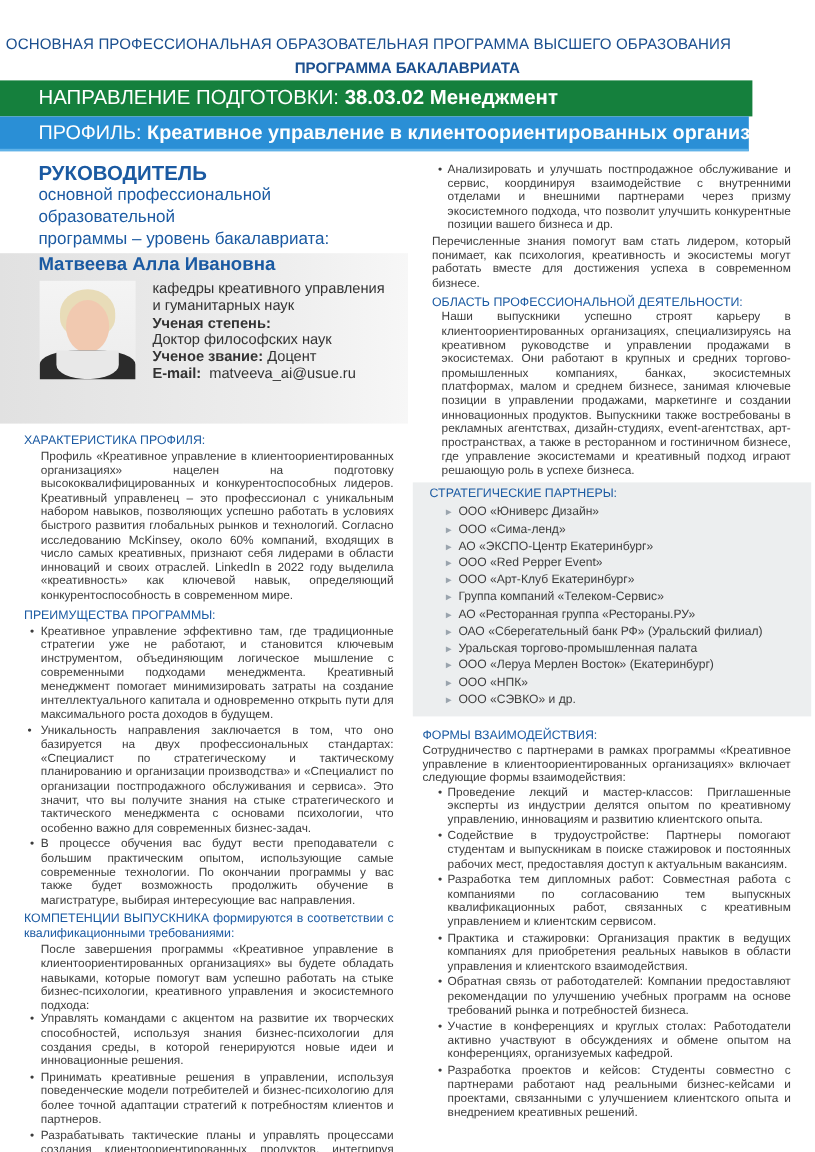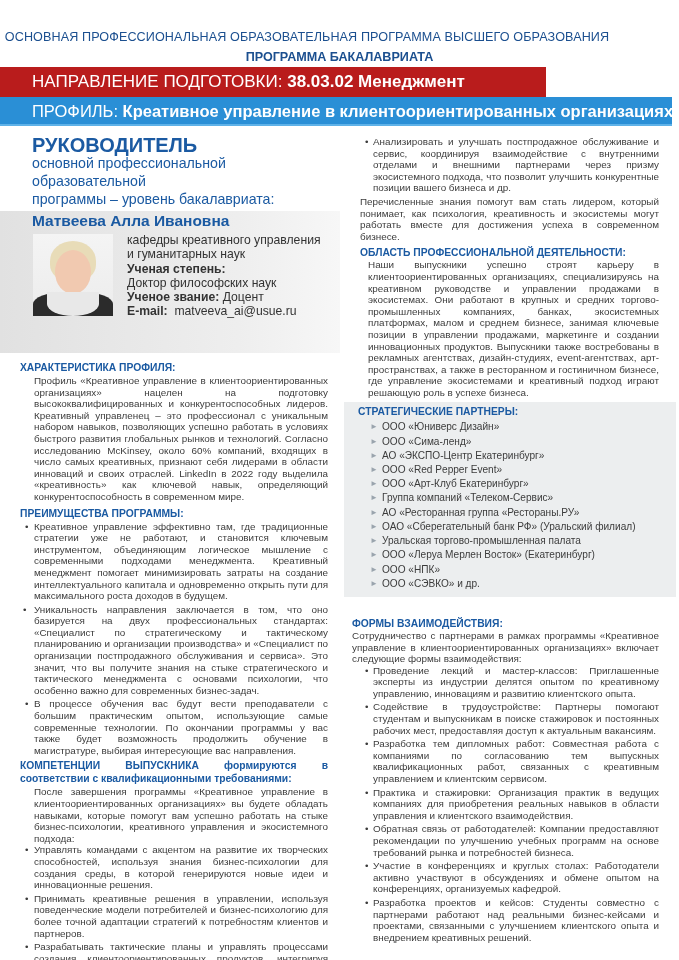--- a/index.html
+++ b/index.html
@@ -2,43 +2,43 @@
 <html><head>
 <meta charset="utf-8">
 <style>
   * { box-sizing: border-box; margin: 0; padding: 0; }
   html, body { width: 679px; height: 960px; background: #ffffff; overflow: hidden; }
   body { font-family: "Liberation Sans", sans-serif; color: #3a3a3a; position: relative; }
 
   .top-title { position: absolute; top: 30px; left: 0; width: 614px; text-align: center; color: #1b4f8f; font-size: 12.6px; letter-spacing: 0.1px; }
   .top-sub { position: absolute; top: 50px; left: 0; width: 679px; text-align: center; color: #1b4f8f; font-size: 12.6px; font-weight: bold; }
 
-  .bar1 { position: absolute; top: 67px; left: 0; width: 546px; height: 30px; background: #b91c1c; color: #fff; font-size: 17px; padding: 5px 0 0 32px; white-space: nowrap; }
-  .bar2 { position: absolute; top: 97px; left: 0; width: 672px; height: 29px; background: #2a8fd6; color: #fff; font-size: 16.5px; padding: 5px 0 0 32px; white-space: nowrap; border-bottom: 2px solid #5fb2e8; }
+  .bar1 { position: absolute; top: 67px; left: 0; width: 627px; height: 30px; background: #15803d; color: #fff; font-size: 17px; padding: 5px 0 0 32px; white-space: nowrap; }
+  .bar2 { position: absolute; top: 97px; left: 0; width: 624px; height: 29px; background: #2a8fd6; color: #fff; font-size: 16.5px; padding: 5px 0 0 32px; white-space: nowrap; border-bottom: 2px solid #5fb2e8; }
   .bar1 .b, .bar2 .b { font-weight: bold; }
 
   .col { position: absolute; top: 128px; }
   .left { left: 0; width: 340px; }
   .right { left: 340px; width: 339px; }
 
   .head-block { padding: 8px 0 0 32px; }
-  .h-ruk { color: #1b5aa2; font-weight: bold; font-size: 20px; line-height: 18px; }
+  .h-ruk { color: #1b5aa2; font-weight: bold; font-size: 17px; line-height: 18px; }
   .h-ruk-sub { color: #1b5aa2; font-size: 14.2px; line-height: 18px; }
 
   .person { margin-top: 3px; background: linear-gradient(90deg, #e1e1e1 0%, #eeeeee 70%, #f7f7f7 100%); height: 142px; position: relative; }
   .person-name { position: absolute; left: 32px; top: 1px; color: #1b5aa2; font-weight: bold; font-size: 15.5px; }
   .photo { position: absolute; left: 33px; top: 23px; width: 80px; height: 82px; background: linear-gradient(180deg, #f4f4f4 0%, #ececec 100%); overflow: hidden; }
   .photo .hair { position: absolute; left: 17px; top: 7px; width: 46px; height: 40px; border-radius: 50% 50% 40% 40%; background: #e8dcb8; }
   .photo .face { position: absolute; left: 22px; top: 16px; width: 36px; height: 44px; border-radius: 50%; background: #f1c9b0; }
   .photo .body { position: absolute; left: 0; top: 58px; width: 80px; height: 30px; border-radius: 40% 40% 0 0; background: #2b2b2b; }
   .photo .collar { position: absolute; left: 14px; top: 58px; width: 52px; height: 24px; border-radius: 0 0 50% 50%; background: #e8e8e8; }
   .info { position: absolute; left: 127px; top: 22px; font-size: 12.2px; line-height: 14.3px; color: #333; }
   .info .lbl { font-weight: bold; }
 
-  .sec-h { color: #1b5aa2; font-weight: bold; font-size: 10.3px; line-height: 13px; }
+  .sec-h { color: #1b5aa2; font-weight: normal; font-size: 10.3px; line-height: 13px; }
   .para { font-size: 9.9px; line-height: 11.6px; color: #3c3c3c; text-align: justify; }
   .bul { position: relative; padding-left: 34px; font-size: 9.9px; line-height: 11.6px; color: #3c3c3c; text-align: justify; margin-bottom: 2px; }
   .bul .dot { position: absolute; left: 25px; top: 0; }
 
   .left-body { padding: 4px 12px 0 20px; }
   .left-body .sec-h { margin-top: 2px; margin-bottom: 1px; }
 
   .right-body { padding: 4px 20px 0 8px; }
   .right-body .bul { padding-left: 25px; }
   .right-body .bul .dot { left: 17px; }
@@ -123,21 +123,21 @@
         <li><span class="arr">►</span><span>Группа компаний «Телеком-Сервис»</span></li>
         <li><span class="arr">►</span><span>АО «Ресторанная группа «Рестораны.РУ»</span></li>
         <li><span class="arr">►</span><span>ОАО «Сберегательный банк РФ» (Уральский филиал)</span></li>
         <li><span class="arr">►</span><span>Уральская торгово-промышленная палата</span></li>
         <li><span class="arr">►</span><span>ООО «Леруа Мерлен Восток» (Екатеринбург)</span></li>
         <li><span class="arr">►</span><span>ООО «НПК»</span></li>
         <li><span class="arr">►</span><span>ООО «СЭВКО» и др.</span></li>
       </ul>
     </div>
 
-    <div class="sec-h" style="margin-top:20px; padding-left:4px">ФОРМЫ ВЗАИМОДЕЙСТВИЯ:</div>
+    <div class="sec-h" style="margin-top:10px; padding-left:4px">ФОРМЫ ВЗАИМОДЕЙСТВИЯ:</div>
     <div class="para" style="padding-left:4px">Сотрудничество с партнерами в рамках программы «Креативное управление в клиентоориентированных организациях» включает следующие формы взаимодействия:</div>
     <div class="bul"><span class="dot">•</span><span>Проведение лекций и мастер-классов: Приглашенные эксперты из индустрии делятся опытом по креативному управлению, инновациям и развитию клиентского опыта.</span></div>
     <div class="bul"><span class="dot">•</span><span>Содействие в трудоустройстве: Партнеры помогают студентам и выпускникам в поиске стажировок и постоянных рабочих мест, предоставляя доступ к актуальным вакансиям.</span></div>
     <div class="bul"><span class="dot">•</span><span>Разработка тем дипломных работ: Совместная работа с компаниями по согласованию тем выпускных квалификационных работ, связанных с креативным управлением и клиентским сервисом.</span></div>
     <div class="bul"><span class="dot">•</span><span>Практика и стажировки: Организация практик в ведущих компаниях для приобретения реальных навыков в области управления и клиентского взаимодействия.</span></div>
     <div class="bul"><span class="dot">•</span><span>Обратная связь от работодателей: Компании предоставляют рекомендации по улучшению учебных программ на основе требований рынка и потребностей бизнеса.</span></div>
     <div class="bul"><span class="dot">•</span><span>Участие в конференциях и круглых столах: Работодатели активно участвуют в обсуждениях и обмене опытом на конференциях, организуемых кафедрой.</span></div>
     <div class="bul"><span class="dot">•</span><span>Разработка проектов и кейсов: Студенты совместно с партнерами работают над реальными бизнес-кейсами и проектами, связанными с улучшением клиентского опыта и внедрением креативных решений.</span></div>
 
   </div>

